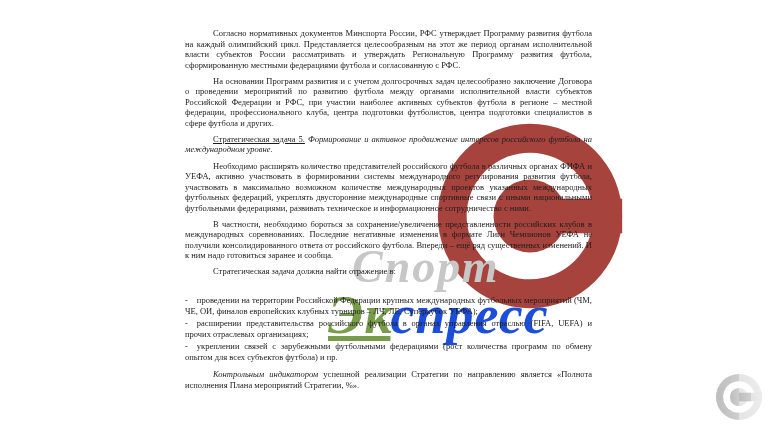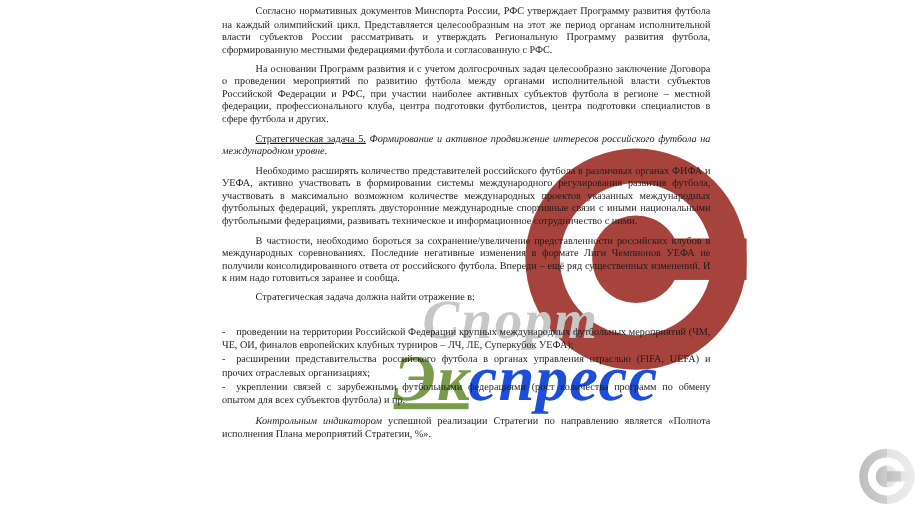--- a/index.html
+++ b/index.html
@@ -25,21 +25,21 @@
     font-family:"Liberation Serif", serif;
     font-style:italic;font-weight:bold;
     font-size:54px;line-height:1;letter-spacing:1px;
     white-space:nowrap;
   }
   .wm-word2 .wm-red{color:#4d7c0f;opacity:.75;text-decoration:underline;}
   .wm-word2 .wm-gray{color:#1d4ed8;}
   .corner-logo{position:absolute;left:715px;top:373px;width:48px;height:48px;z-index:2;}
   
   .textcol{
-    position:absolute;left:185px;top:4px;width:407px;z-index:1;
+    position:absolute;left:185px;top:28px;width:407px;z-index:1;
     font-size:8.5px;line-height:10.55px;
     text-align:justify;color:#1b1b1b;
   }
   .textcol p{margin:0 0 5.5px 0;text-indent:28px;}
   .textcol p.tight{margin-bottom:18px;}
   .textcol p.bullet{text-indent:0;margin-bottom:2px;}
   .textcol p.bullet-last{text-indent:0;margin-bottom:7px;}
   .bullet .dash, .bullet-last .dash{margin-right:9px;}
   .u{text-decoration:underline;}
   .i{font-style:italic;}

